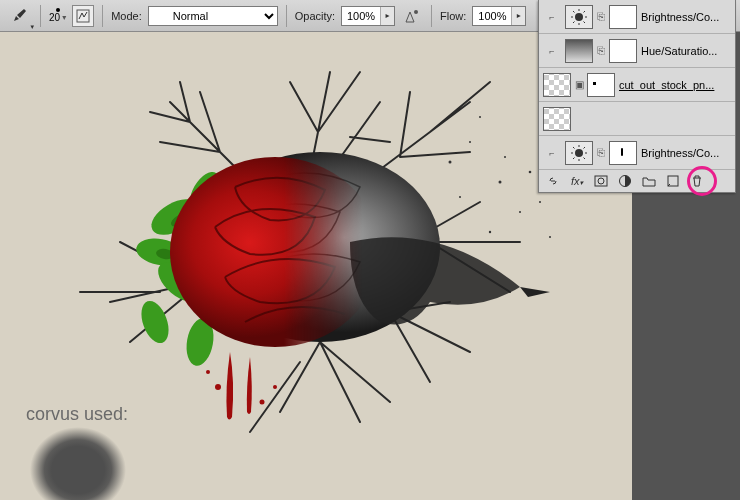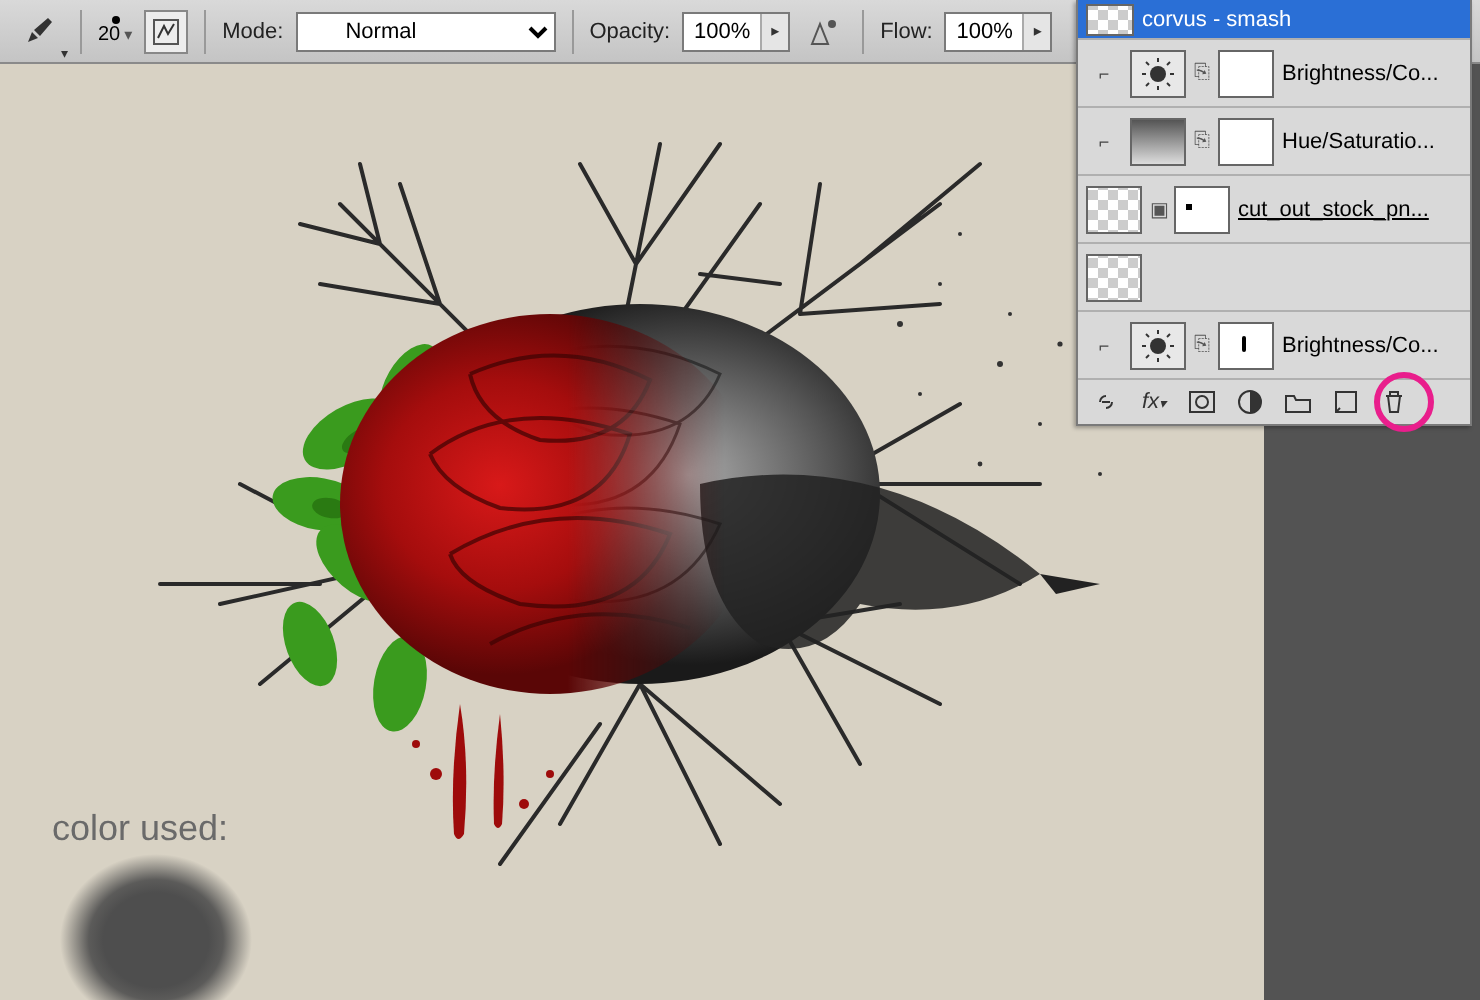--- a/index.html
+++ b/index.html
@@ -208,31 +208,27 @@
         <circle cx="470" cy="170" r="1"></circle>
           <circle cx="440" cy="190" r="1.2"></circle>
           <circle cx="490" cy="160" r="1"></circle>
         <circle cx="410" cy="155" r="1"></circle>
           <circle cx="455" cy="115" r="1"></circle>
           <circle cx="480" cy="130" r="1.3"></circle>
         <circle cx="500" cy="195" r="1"></circle>
           <circle cx="430" cy="75" r="1"></circle>
       </g>
     </svg>
-    <div class="annotation">color used:</div>
+    <div class="annotation">corvus used:</div>
     <div class="annotation-blob"></div>
   </div>
 </div>
 
 <div class="layers-panel">
 
-  <div class="layer-row selected collapsed">
-    <div class="thumb checker" style="height:16px;width:24px"></div>
-    <span class="layer-name">corvus - smash</span>
-  </div>
 
   <div class="layer-row">
     <div class="indent">
         <span class="tri">⌐</span>
       </div>
     <div class="thumb icon-adj adj-brightness">
       <svg width="20" height="18" viewBox="0 0 20 18">
           <circle cx="10" cy="9" r="4" fill="#333"></circle>
           <g stroke="#333">
             <line x1="10" y1="1" x2="10" y2="3"></line>

